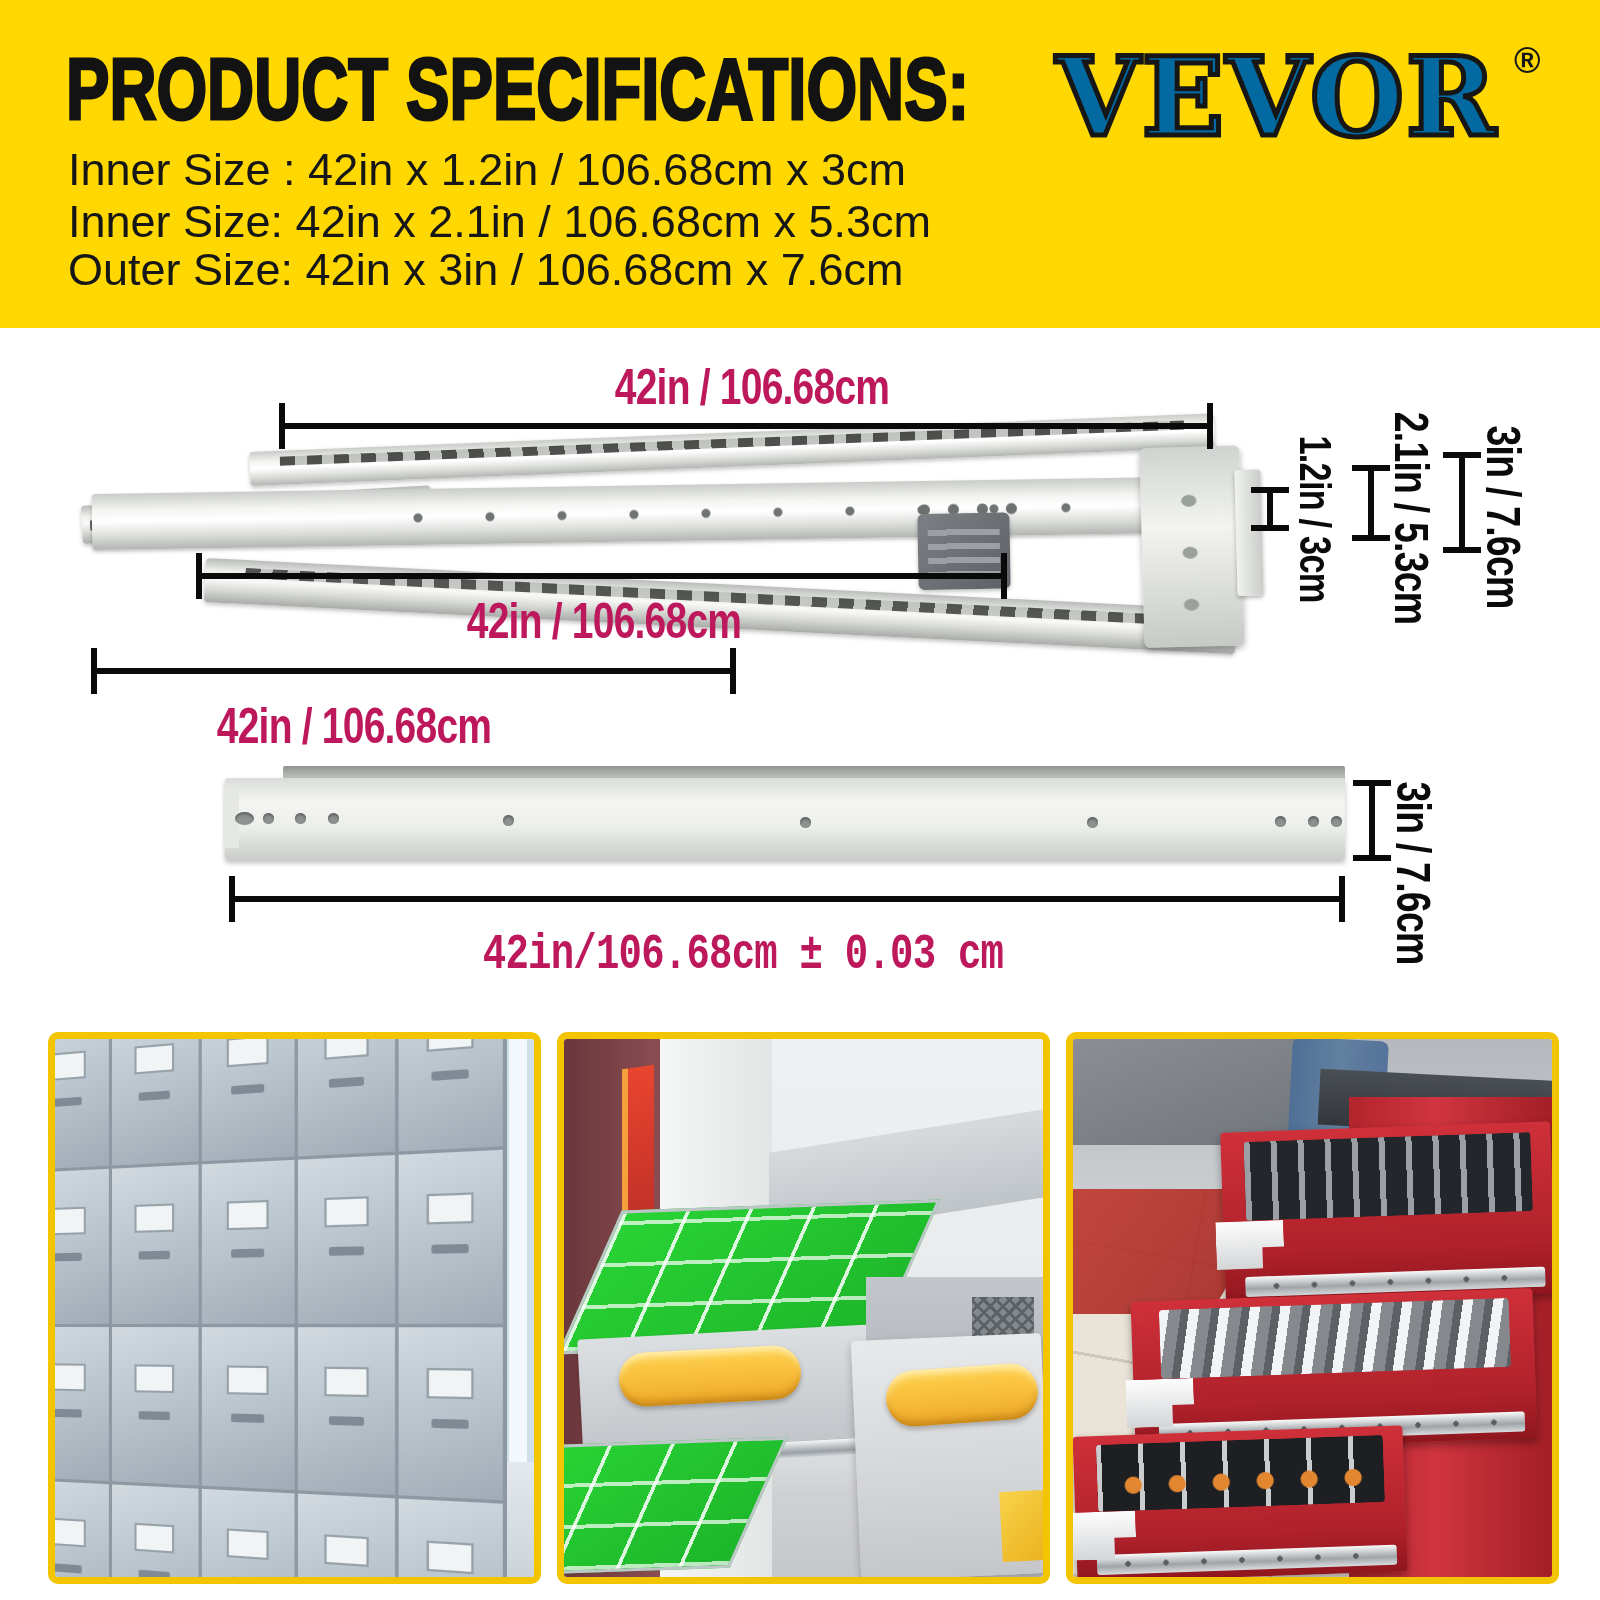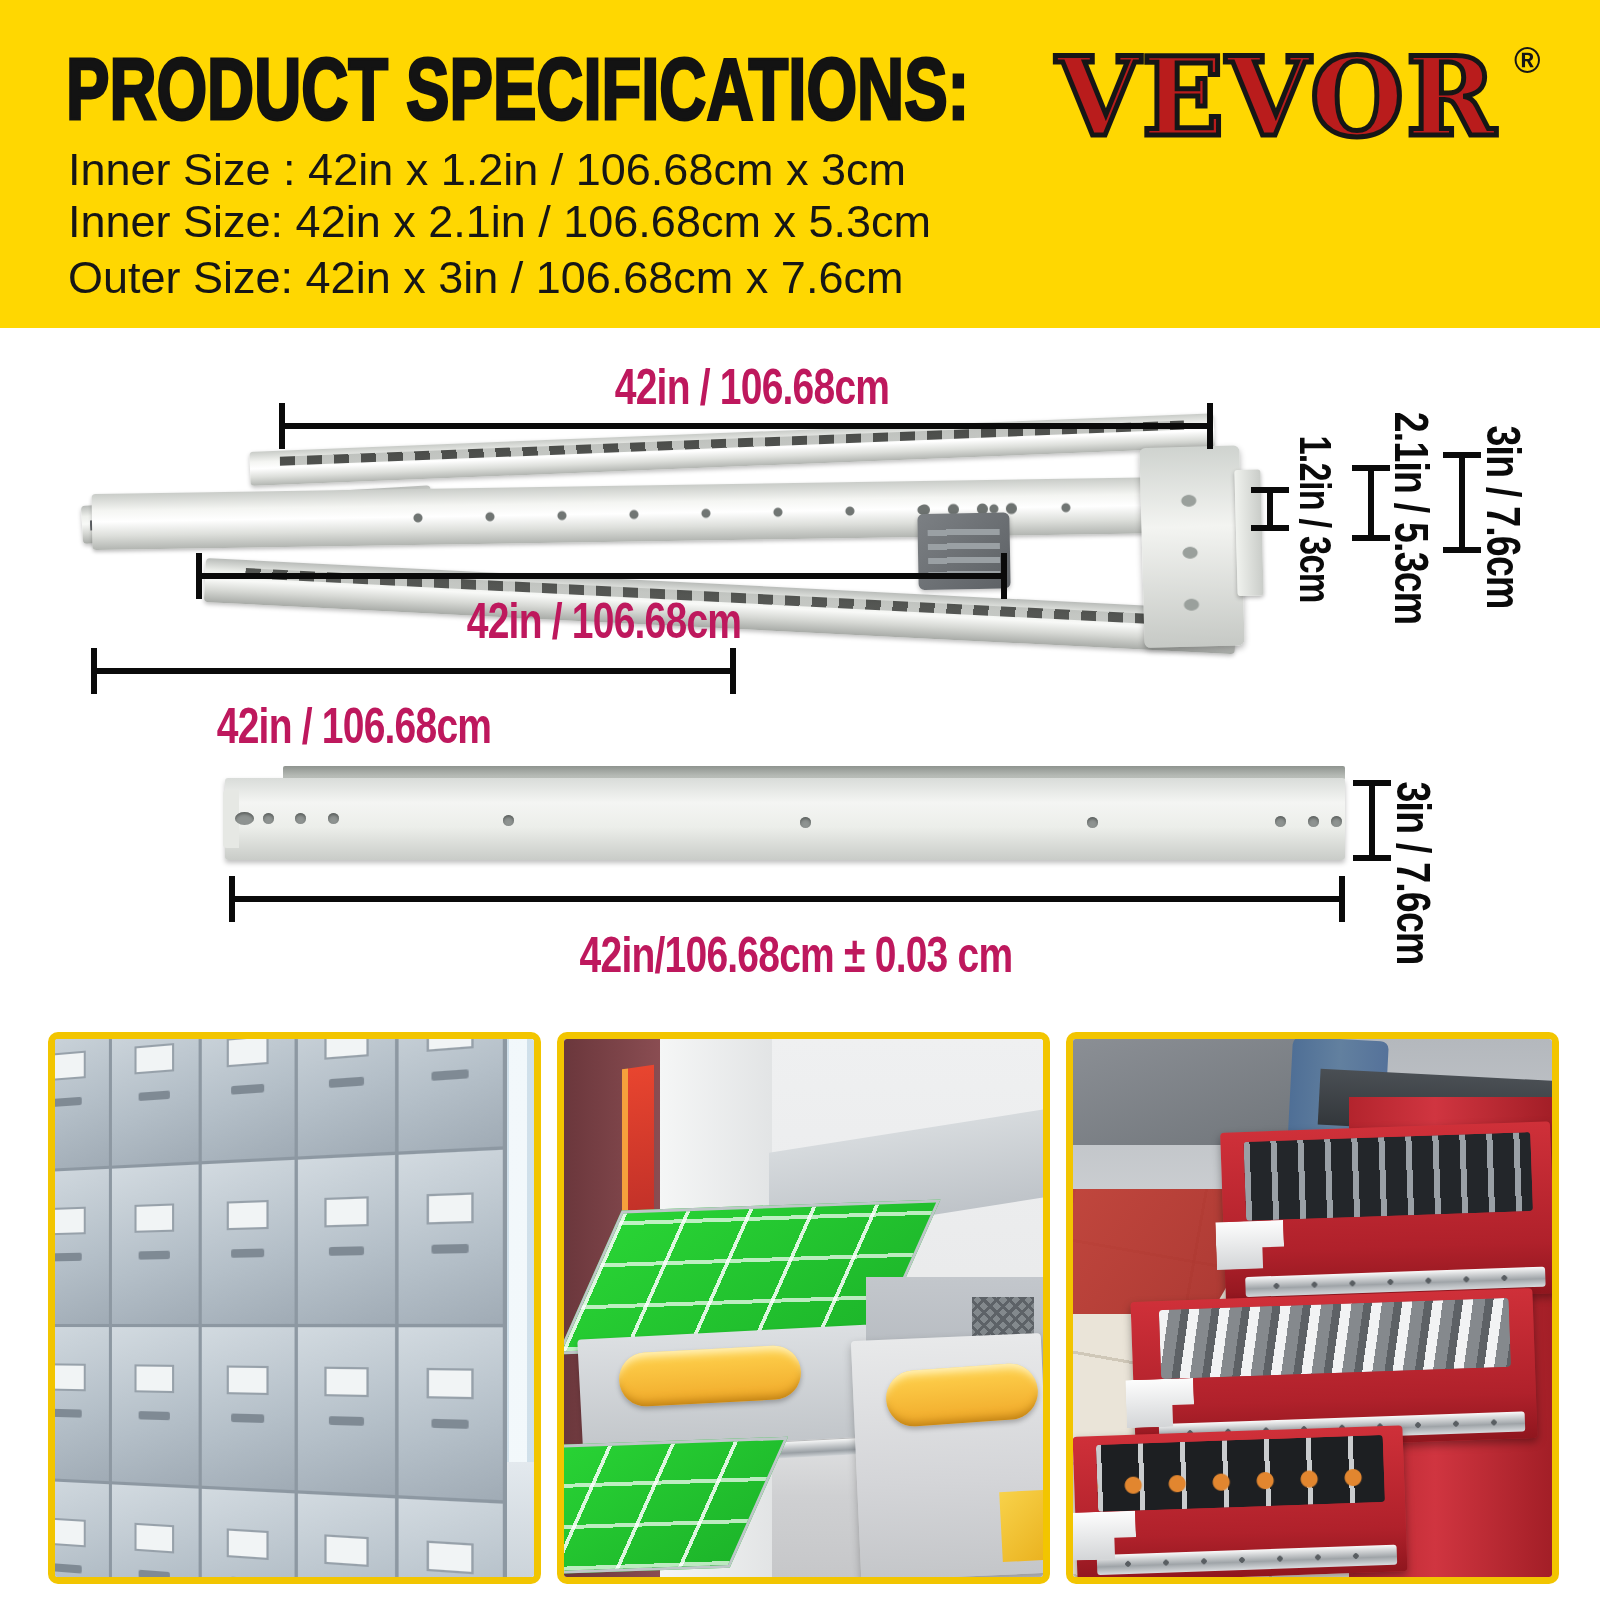--- a/index.html
+++ b/index.html
@@ -5,23 +5,23 @@
   html,body{margin:0;padding:0;background:#ffffff;}
   .canvas{position:relative;width:1600px;height:1600px;background:#fff;overflow:hidden;
           font-family:"Liberation Sans", sans-serif;color:#111;padding-left:8px;}
 
   
   .banner{position:absolute;left:0;top:0;width:1600px;height:328px;background:#FFD701;}
   .title{position:absolute;left:66px;top:38px;font-size:88px;font-weight:700;color:#131313;
          -webkit-text-stroke:3px #131313;white-space:nowrap;
          transform:scaleX(0.74);transform-origin:left top;letter-spacing:0;}
   .spec{position:absolute;left:68px;font-size:45px;color:#161616;white-space:nowrap;}
-  .spec.s0{top:144px}.spec.s1{top:196px}.spec.s2{top:252px}
+  .spec.s0{top:144px}.spec.s1{top:196px}.spec.s2{top:244px}
   .logo{position:absolute;left:1056px;top:34px;font-family:"DejaVu Serif",serif;font-weight:700;
-        font-size:108px;color:#b91c1c;-webkit-text-stroke:5px #161616;letter-spacing:2px;white-space:nowrap;}
+        font-size:108px;color:#0369a1;-webkit-text-stroke:5px #161616;letter-spacing:2px;white-space:nowrap;}
   .reg{position:absolute;left:1514px;top:40px;font-size:36px;font-weight:700;color:#161616;}
 
   
   .rail{position:absolute;border-radius:4px;transform-origin:left center;
         box-shadow:0 2px 4px rgba(0,0,0,.25);}
   .met1{background:linear-gradient(180deg,#b9bcb9 0%,#eef0ec 28%,#f8f9f7 48%,#d6d8d4 72%,#a8aba7 100%);}
   .met2{background:linear-gradient(180deg,#c9ccc8 0%,#f4f5f2 30%,#ffffff 50%,#dddfdb 75%,#b2b5b1 100%);}
   .rail-top{left:250px;top:452px;width:965px;height:34px;transform:rotate(-2.3deg);}
   .rail-top::before{content:'';position:absolute;left:30px;right:30px;top:6px;height:9px;
         background:repeating-linear-gradient(90deg,#30322f 0 15px,#b9bcb8 15px 27px);opacity:.85;}
@@ -222,21 +222,21 @@
     <div class="hole" style="left:862px;top:39px;"></div>
     <div class="hole" style="left:1050px;top:38px;"></div>
     <div class="hole" style="left:1083px;top:38px;"></div>
     <div class="hole" style="left:1106px;top:38px;"></div>
   </div>
 
   <div class="dimv" style="left:1369px;top:783px;height:75px;"></div>
   <div class="vlab" style="left:1413px;top:873px;"><span class="cnd">3in / 7.6cm</span></div>
 
   <div class="dimh" style="left:231px;top:896px;width:1112px;"></div>
-  <div class="dlab" style="left:796px;top:926px;"><span class="cnd">42in/106.68cm ± 0.03 cm</span></div>
+  <div class="dlab" style="left:743px;top:926px;font-family:Liberation Mono, monospace;"><span class="cnd">42in/106.68cm ± 0.03 cm</span></div>
 
   <div class="photo ph1">
     <div class="p1bg"></div>
     <div class="p1blinds"></div>
     <div class="p1floor"></div>
     <div class="p1cabs">
       <i></i>
         <i></i>
         <i></i>
         <i></i>

